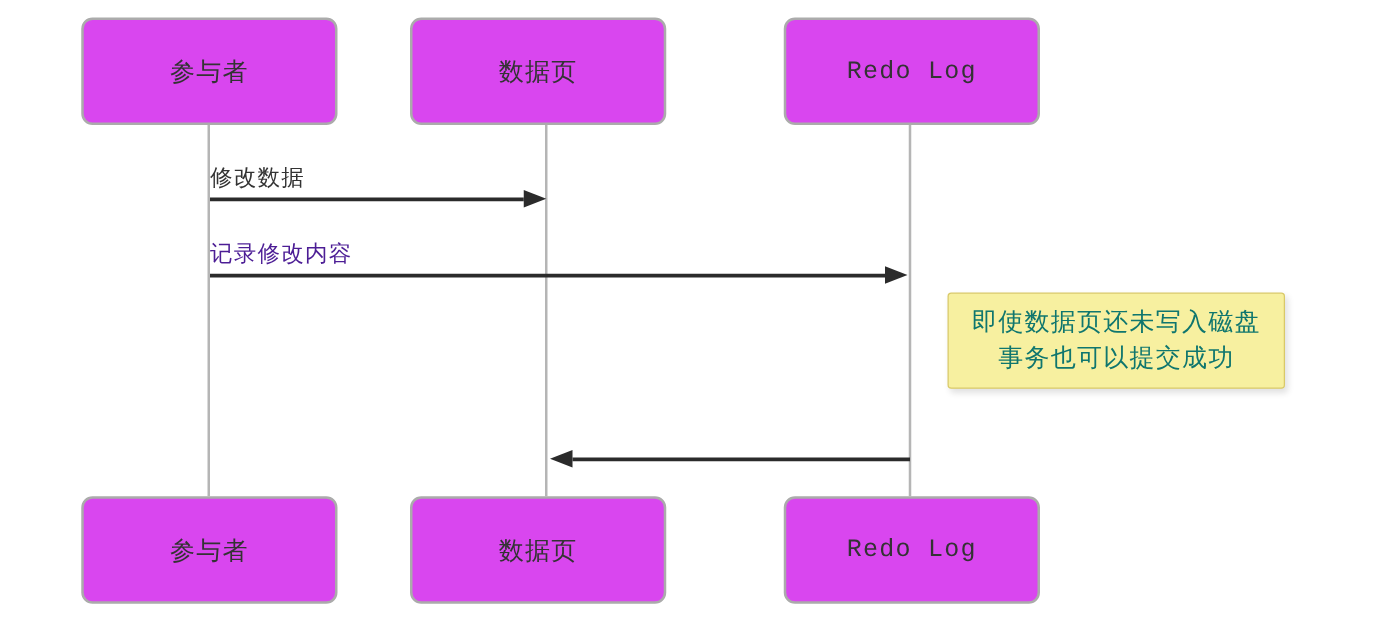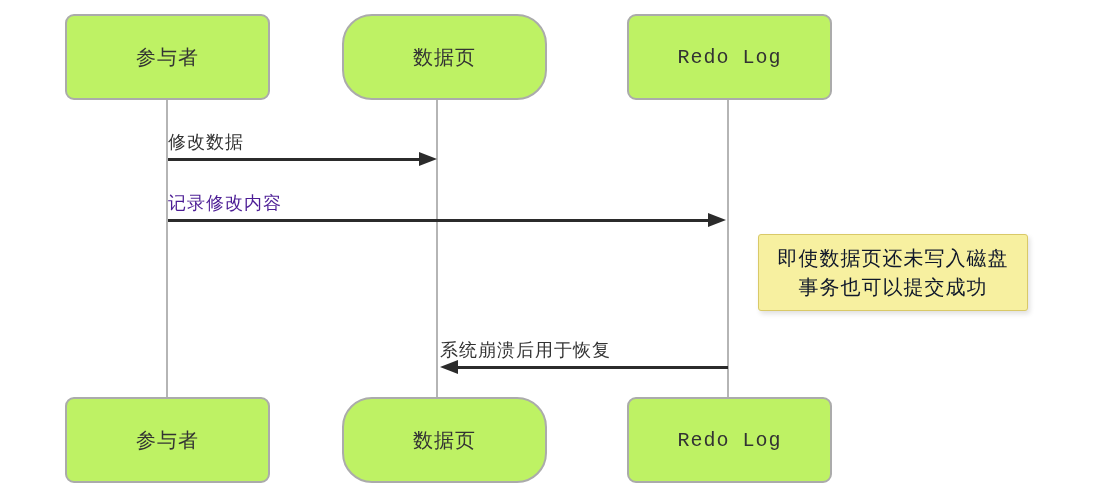--- a/index.html
+++ b/index.html
@@ -13,35 +13,35 @@
     width: 1098px;
     height: 499px;
     background: #ffffff;
     overflow: hidden;
   }
   
   .actor-box {
     position: absolute;
     width: 201px;
     height: 82px;
-    background: #bef264;
+    background: #d946ef;
     border: 2px solid #ababab;
     border-radius: 9px;
     display: flex;
     align-items: center;
     justify-content: center;
     font-size: 20px;
     color: #333333;
     letter-spacing: 1px;
     box-sizing: content-box;
   }
   .box-top    { top: 14px; }
   .box-bottom { top: 397px; }
   .col-1 { left: 65px; }
-  .col-2 { left: 342px; border-radius: 30px; }
+  .col-2 { left: 328px; }
   .col-3 { left: 627px; font-family: Liberation Mono, monospace; }
 
   
   .lifeline {
     position: absolute;
     top: 100px;
     width: 2px;
     height: 297px;
     background: #b5b5b5;
   }
@@ -126,26 +126,25 @@
   <div class="lifeline life-3" style="background: rgb(181, 181, 181);"></div>
 
   <div class="msg-label label-1" style="color: rgb(51, 51, 51);">修改数据</div>
   <div class="msg-line line-1" style="background: rgb(43, 43, 43);"></div>
   <div class="msg-head head-right head-1" style="border-left-color: rgb(43, 43, 43);"></div>
 
   <div class="msg-label label-2" style="color: #4c1d95;">记录修改内容</div>
   <div class="msg-line line-2" style="background: rgb(43, 43, 43);"></div>
   <div class="msg-head head-right head-2" style="border-left-color: rgb(43, 43, 43);"></div>
 
-  <div class="note" style="background: rgb(247, 240, 160); border-color: rgb(217, 201, 104); color: #0f172a;">
+  <div class="note" style="background: rgb(247, 240, 160); border-color: rgb(217, 201, 104); color: #0f766e;">
     <div>即使数据页还未写入磁盘</div>
     <div>事务也可以提交成功</div>
   </div>
 
-  <div class="msg-label label-3" style="color: rgb(51, 51, 51);">系统崩溃后用于恢复</div>
   <div class="msg-line line-3" style="background: rgb(43, 43, 43);"></div>
   <div class="msg-head head-left head-3" style="border-right-color: rgb(43, 43, 43);"></div>
 
   <div class="actor-box box-bottom col-1" style="border-color: rgb(171, 171, 171); color: rgb(51, 51, 51);">
     <span>参与者</span>
   </div>
   <div class="actor-box box-bottom col-2" style="border-color: rgb(171, 171, 171); color: rgb(51, 51, 51);">
     <span>数据页</span>
   </div>
   <div class="actor-box box-bottom col-3" style="border-color: rgb(171, 171, 171); color: rgb(51, 51, 51);">

